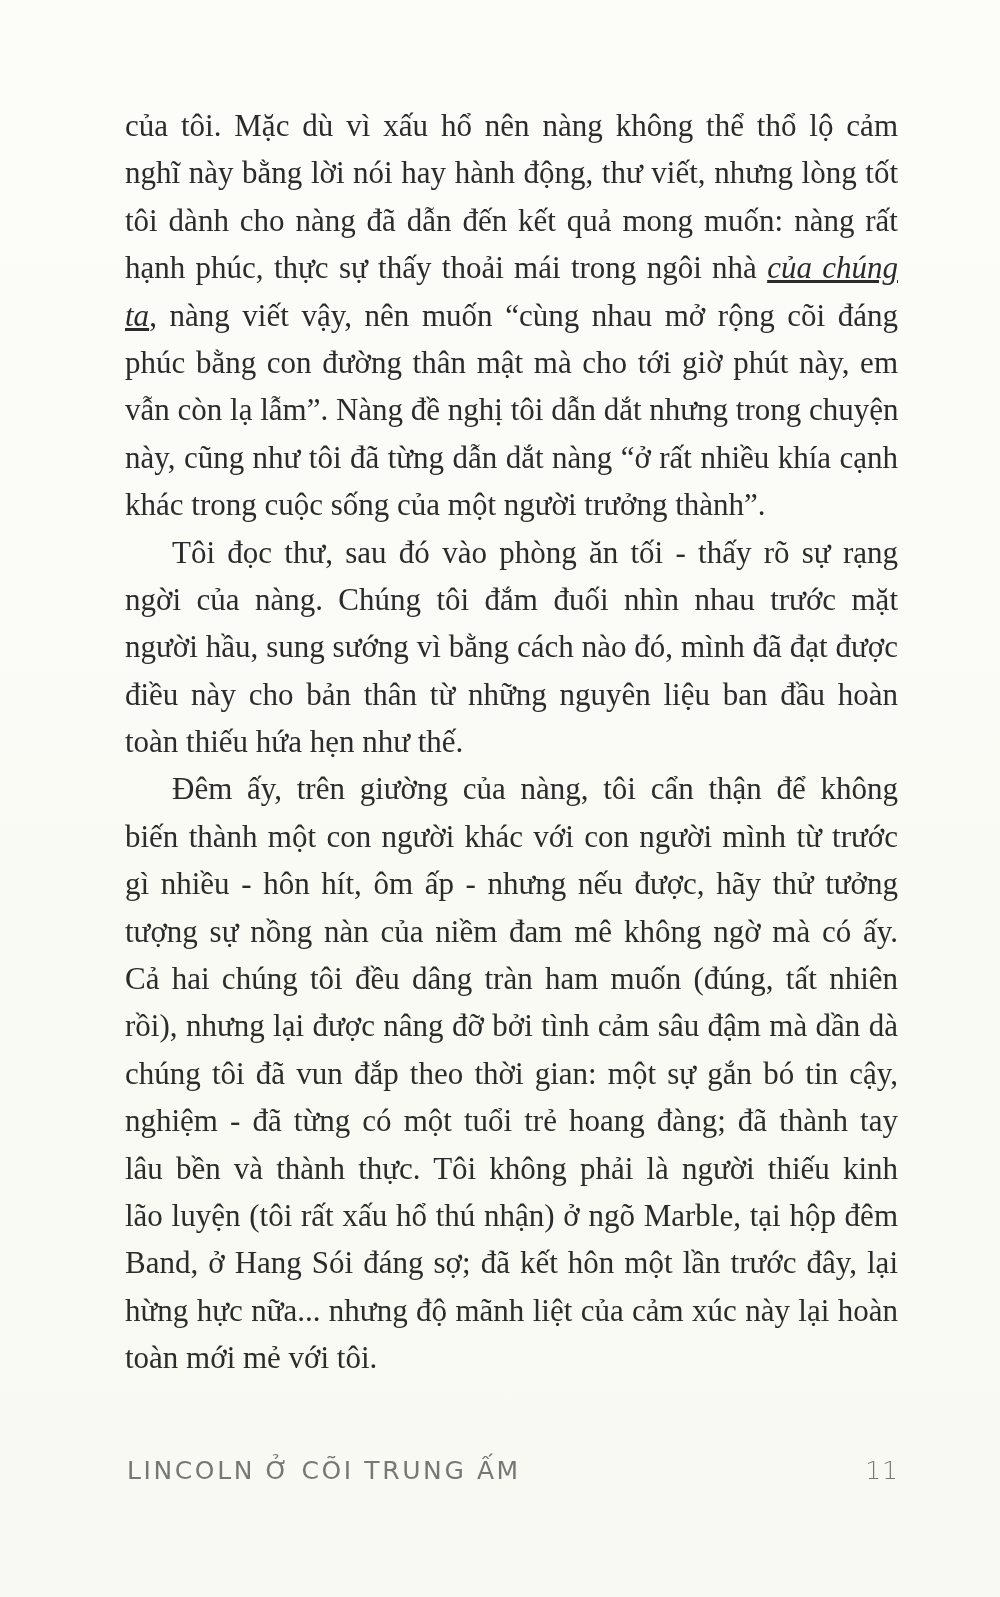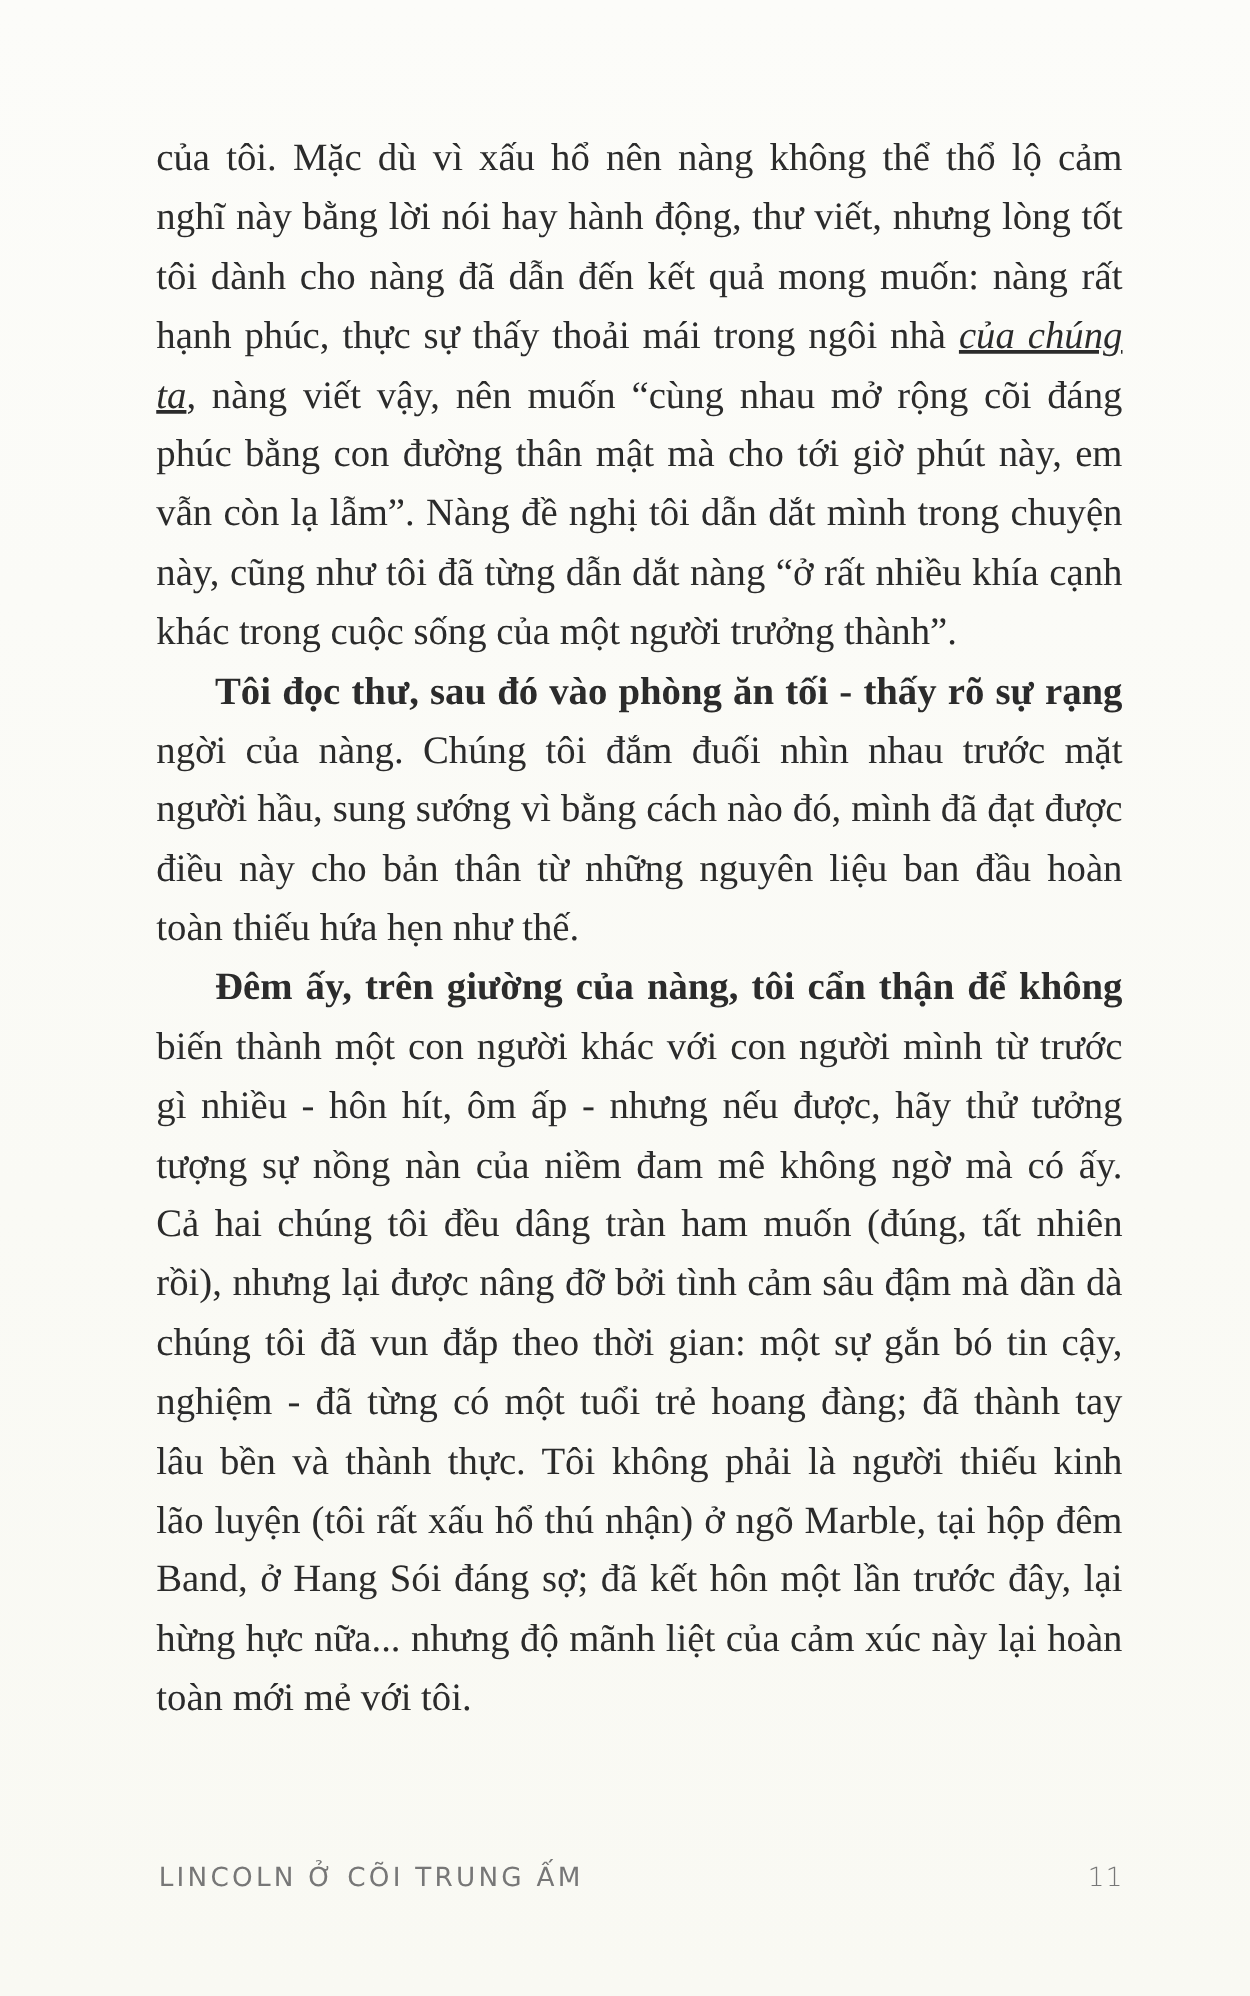--- a/index.html
+++ b/index.html
@@ -36,35 +36,34 @@
       white-space: nowrap;
       text-align: justify;
       text-align-last: justify;
       overflow: visible;
     }
     .line.last {
       text-align-last: left;
     }
     .line.indent {
       padding-left: 47px;
-      font-weight: bold;
     }
     .line em {
       font-style: italic;
       text-decoration: underline;
     }
     .footer {
       position: absolute;
       left: 127px;
-      top: 1490px;
+      top: 1456px;
       width: 772px;
       height: 34px;
       font-family: "DejaVu Sans", "Liberation Sans", sans-serif;
       color: #6a6a6a;
-      font-size: 21px;
+      font-size: 25px;
       font-weight: 300;
     }
     .running-title {
       position: absolute;
       left: 0;
       top: 0;
       letter-spacing: 2.6px;
       font-weight: normal;
       color: #777;
     }
@@ -81,21 +80,21 @@
 <body>
 
 <div class="page">
   <div class="body-text">
     <span class="line">của tôi. Mặc dù vì xấu hổ nên nàng không thể thổ lộ cảm</span>
     <span class="line">nghĩ này bằng lời nói hay hành động, thư viết, nhưng lòng tốt</span>
     <span class="line">tôi dành cho nàng đã dẫn đến kết quả mong muốn: nàng rất</span>
     <span class="line"><span>hạnh phúc, thực sự thấy thoải mái trong ngôi nhà </span><em>của chúng</em></span>
     <span class="line"><em>ta</em><span>, nàng viết vậy, nên muốn “cùng nhau mở rộng cõi đáng</span></span>
     <span class="line">phúc bằng con đường thân mật mà cho tới giờ phút này, em</span>
-    <span class="line">vẫn còn lạ lẫm”. Nàng đề nghị tôi dẫn dắt mình trong chuyện</span>
+    <span class="line">vẫn còn lạ lẫm”. Nàng đề nghị tôi dẫn dắt nhưng trong chuyện</span>
     <span class="line">này, cũng như tôi đã từng dẫn dắt nàng “ở rất nhiều khía cạnh</span>
     <span class="line last">khác trong cuộc sống của một người trưởng thành”.</span>
     <span class="line indent">Tôi đọc thư, sau đó vào phòng ăn tối - thấy rõ sự rạng</span>
     <span class="line">ngời của nàng. Chúng tôi đắm đuối nhìn nhau trước mặt</span>
     <span class="line">người hầu, sung sướng vì bằng cách nào đó, mình đã đạt được</span>
     <span class="line">điều này cho bản thân từ những nguyên liệu ban đầu hoàn</span>
     <span class="line last">toàn thiếu hứa hẹn như thế.</span>
     <span class="line indent">Đêm ấy, trên giường của nàng, tôi cẩn thận để không</span>
     <span class="line">biến thành một con người khác với con người mình từ trước</span>
     <span class="line">gì nhiều - hôn hít, ôm ấp - nhưng nếu được, hãy thử tưởng</span>

